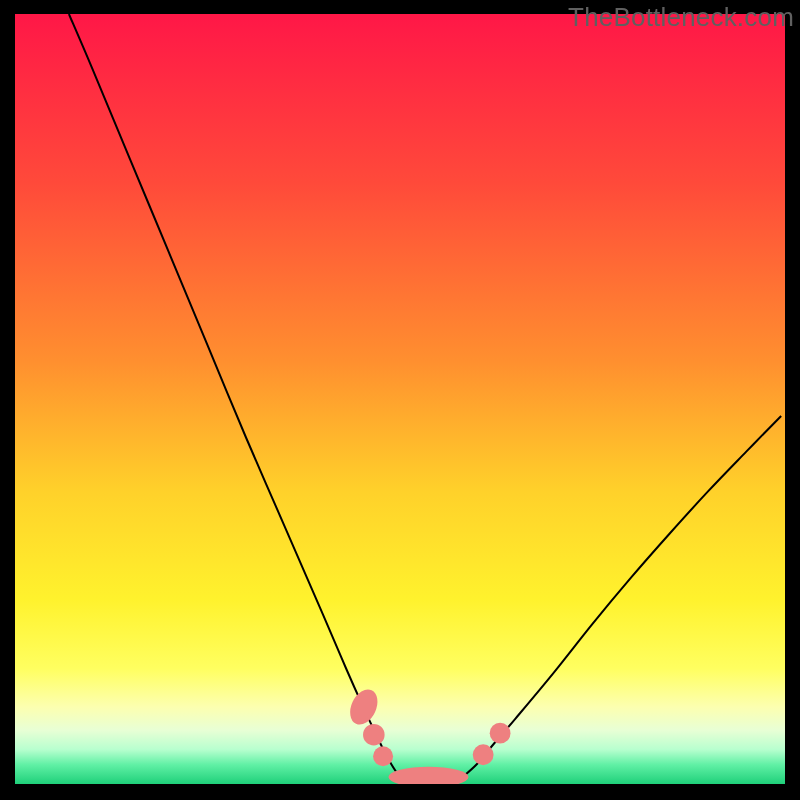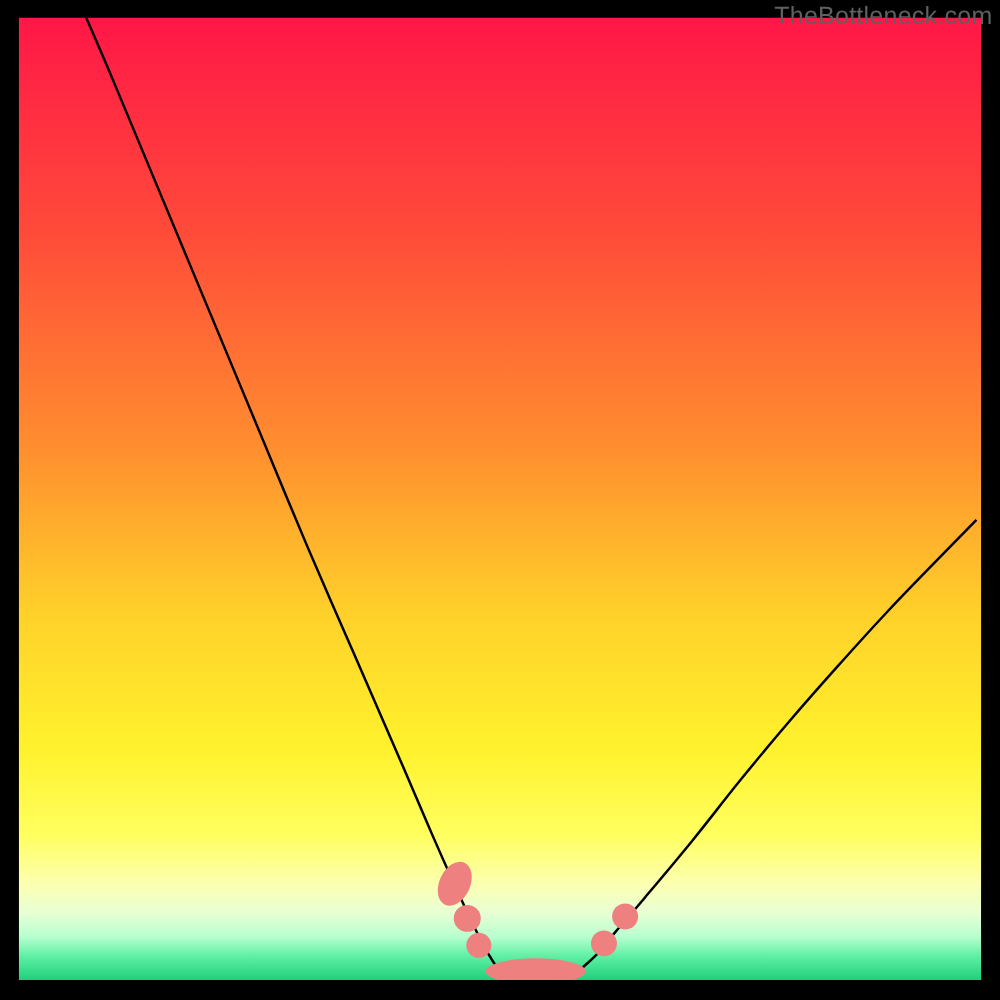--- a/index.html
+++ b/index.html
@@ -24,21 +24,21 @@
     left: 0;
     top: 0;
     width: 770px;
     height: 770px;
   }
   .watermark {
     position: absolute;
     top: 2px;
     right: 6px;
     color: #606060;
-    font-size: 20px;
+    font-size: 26px;
     letter-spacing: 0.2px;
     font-weight: 400;
     z-index: 10;
   }
   svg { display: block; }
 </style>
 </head>
 <body>
 
 <div class="watermark">TheBottleneck.com</div>

